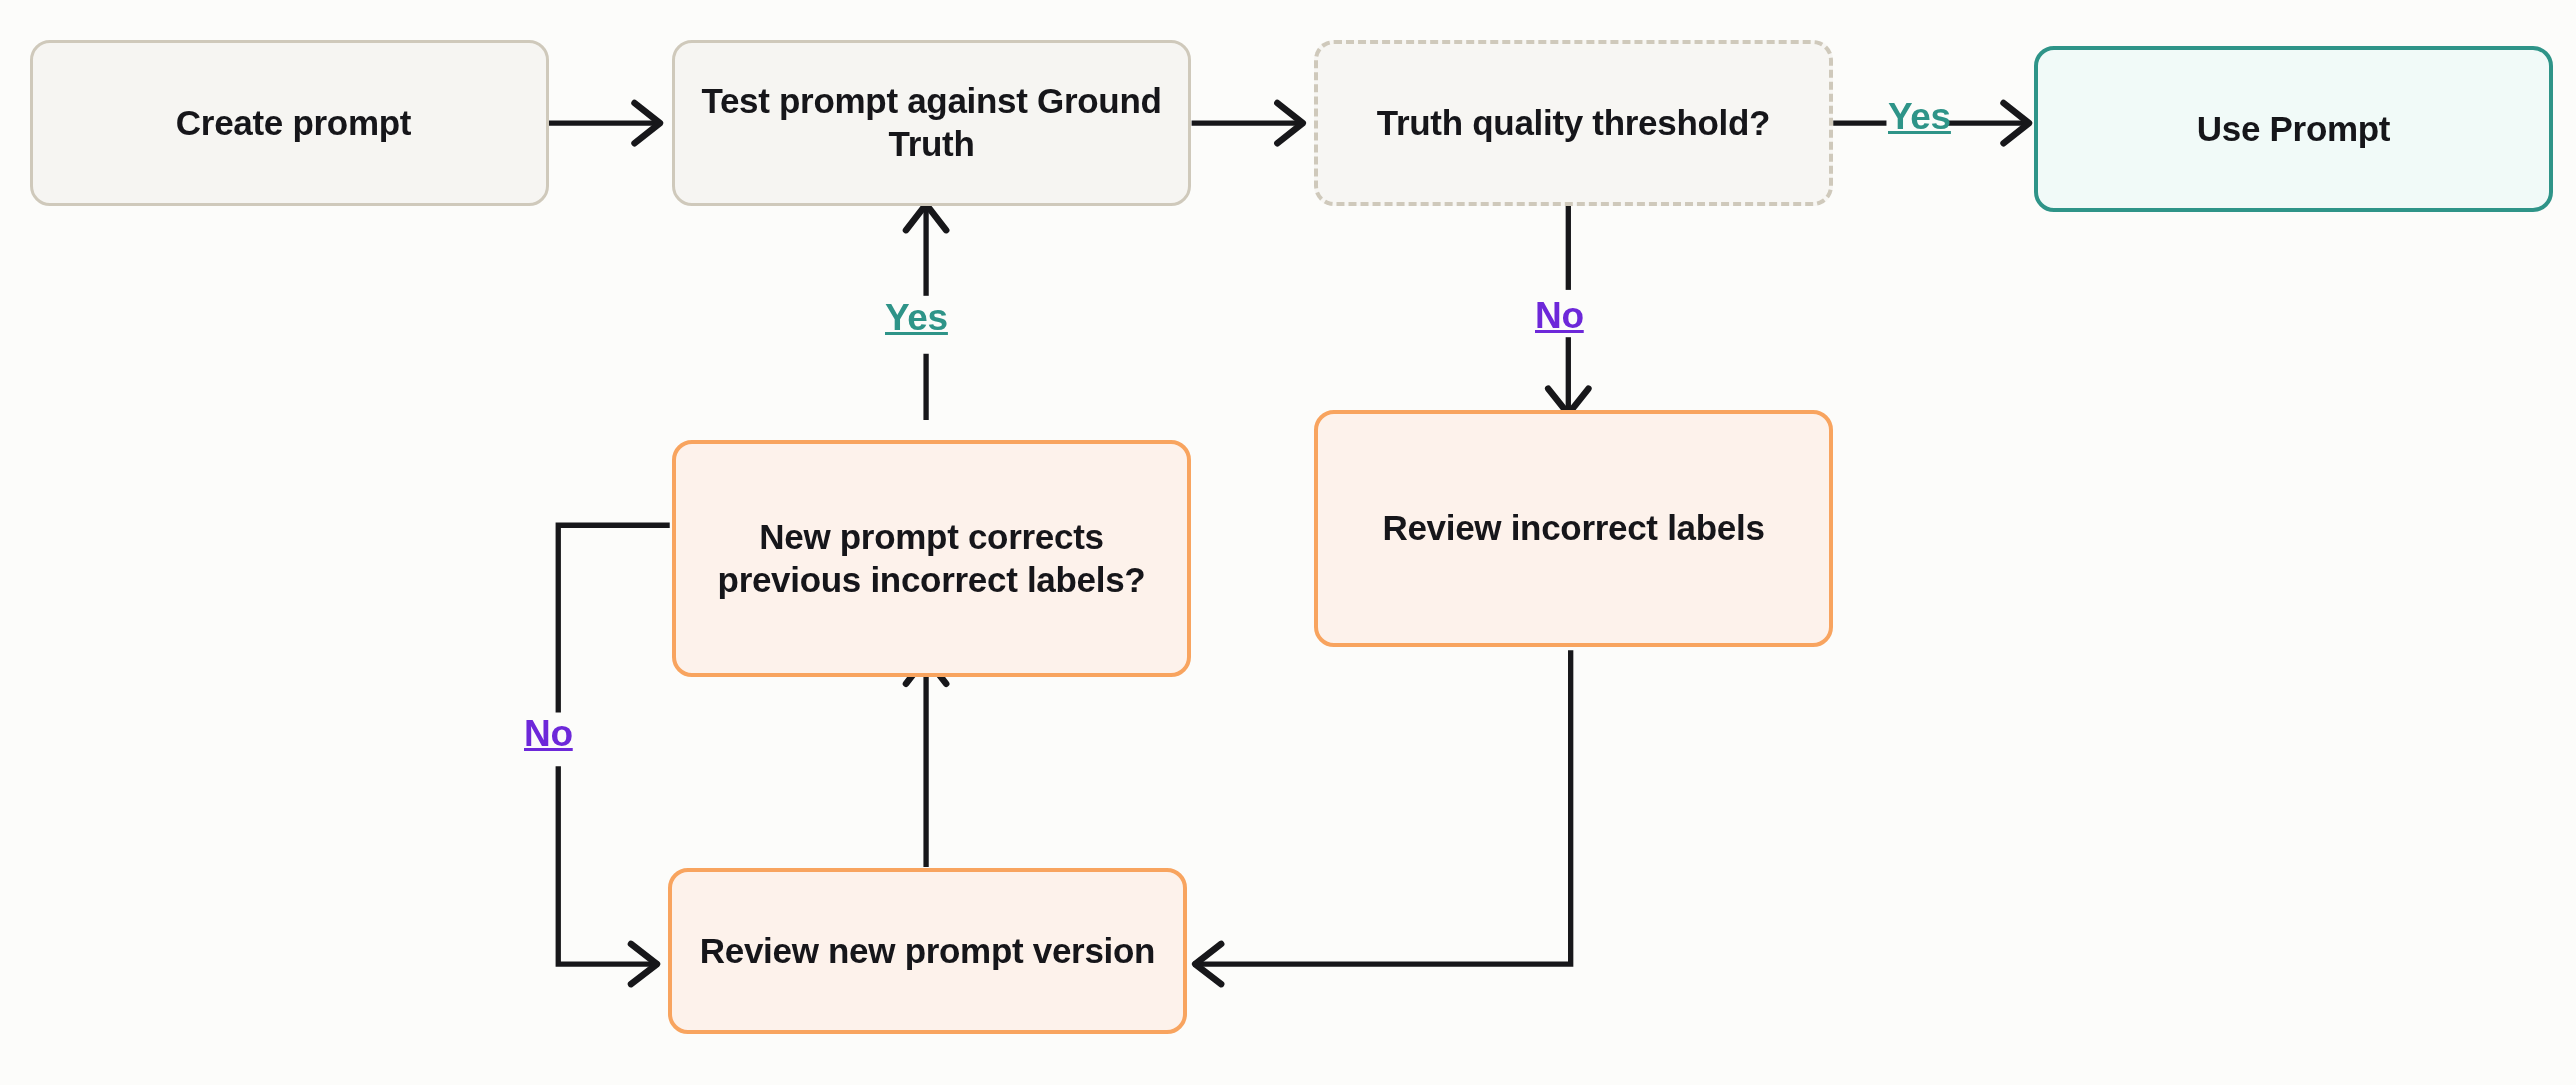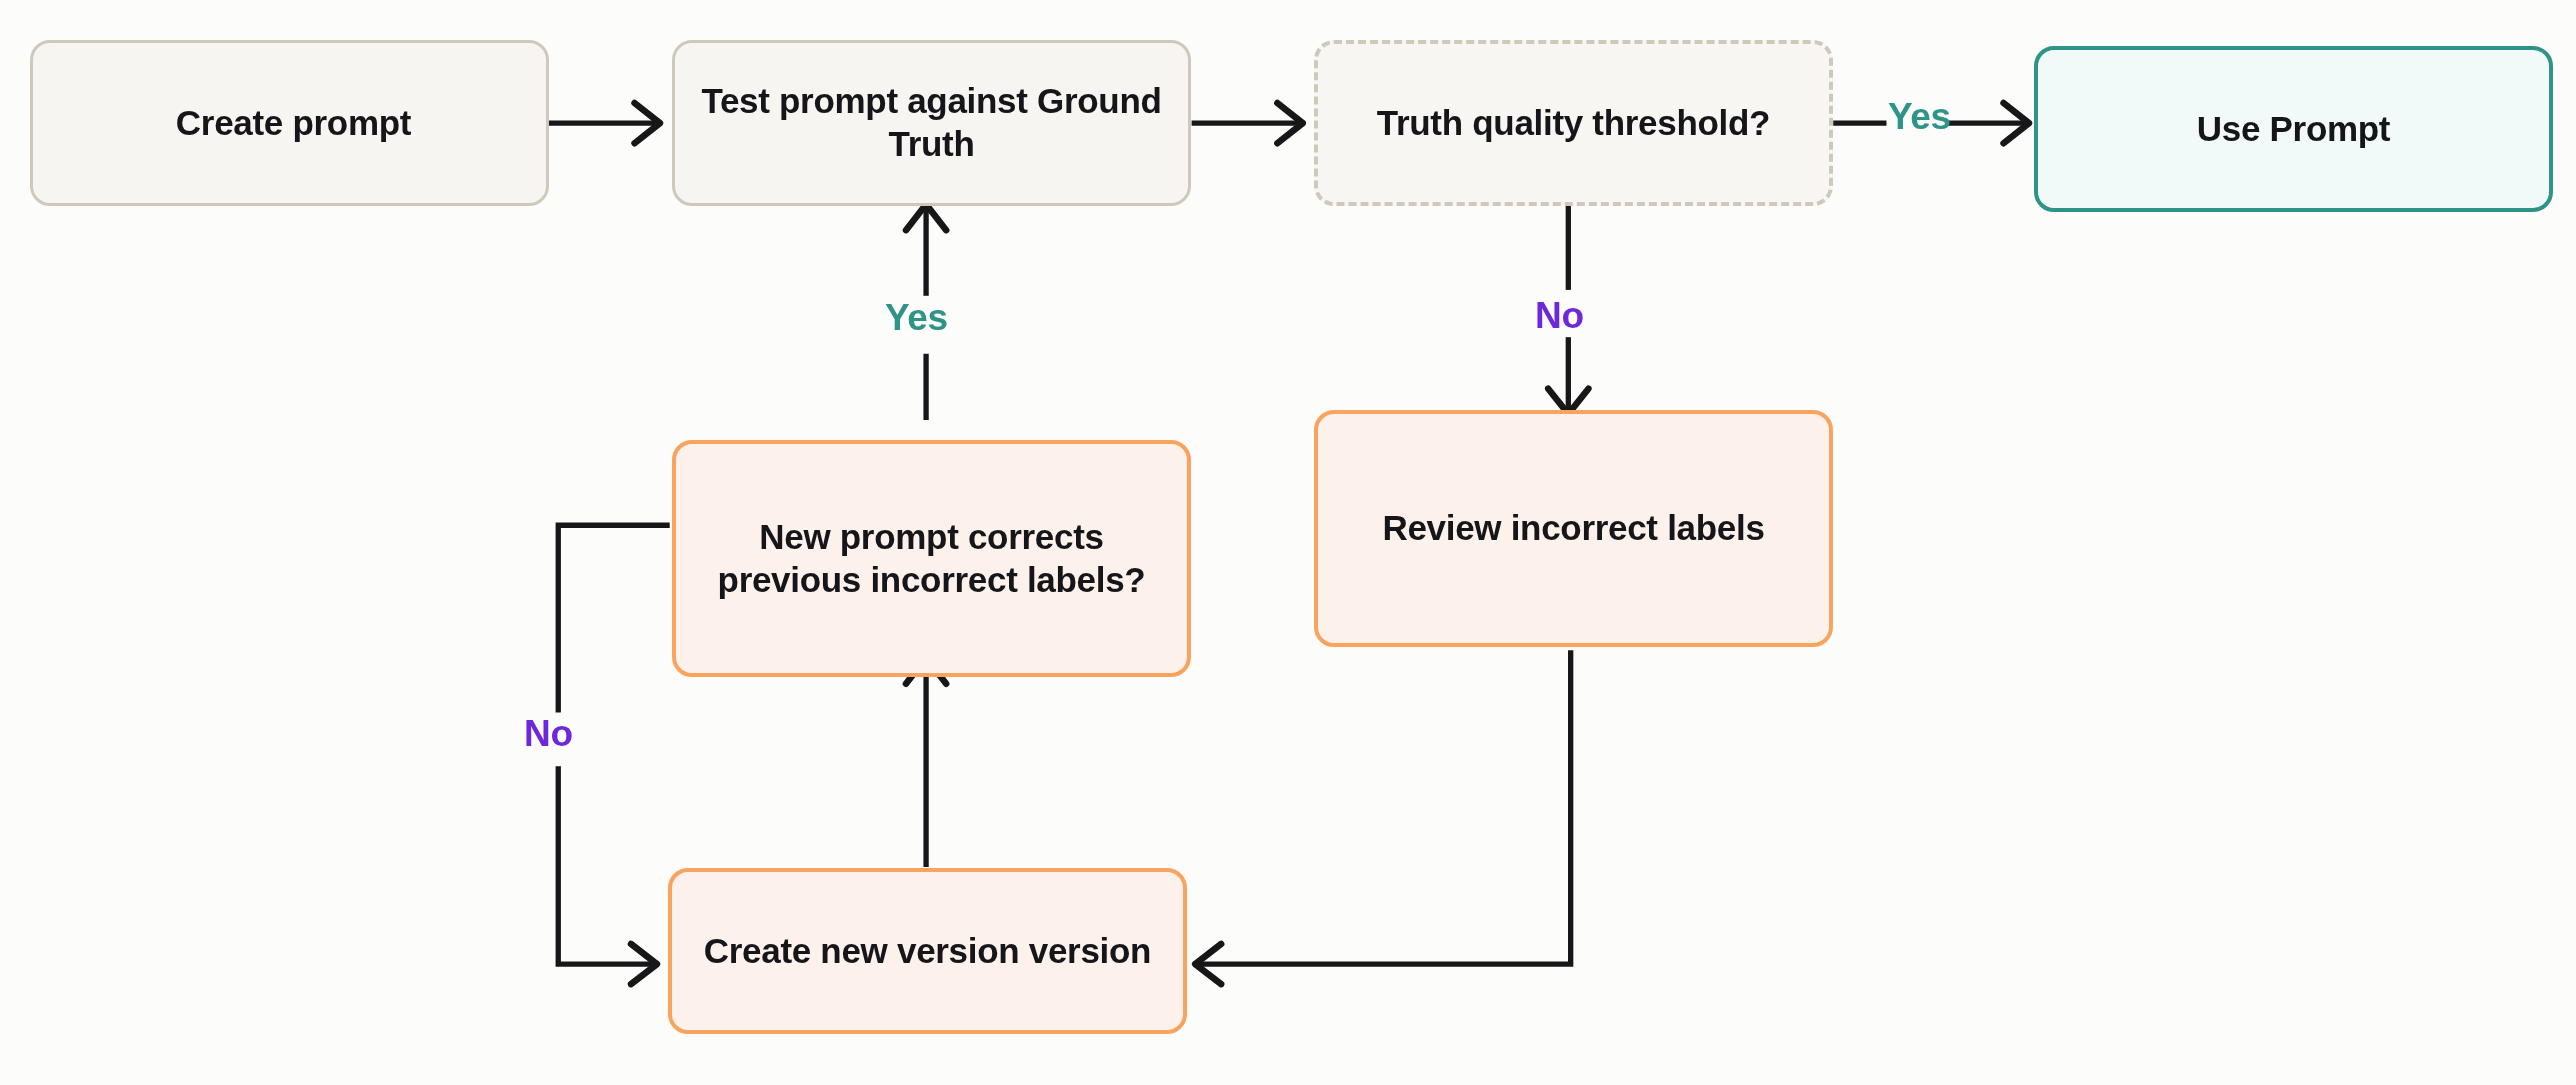--- a/index.html
+++ b/index.html
@@ -49,20 +49,21 @@
     display: block;
     padding: 0 15.4px;
   }
   .edge-label {
     position: absolute;
     font-family: "Liberation Sans", sans-serif;
     font-weight: bold;
     letter-spacing: -0.3px;
     white-space: nowrap;
     z-index: 4;
+    text-decoration: underline;
   }
   .edge-label-yes { color: #2E9488; }
   .edge-label-no  { color: #6d28d9; }
   #connectors {
     position: absolute;
     left: 0; top: 0;
     width: 2576px;
     height: 1086px;
     z-index: 1;
     pointer-events: none;
@@ -140,21 +141,21 @@
 
   <div class="node node-accent-orange" style="left:672px; top:421px; width:519px; height:237px; font-size:35px;margin-top:19px;">
     <span class="node-label">New prompt corrects previous incorrect labels?</span>
   </div>
 
   <div class="node node-accent-orange" style="left:1314px; top:410px; width:519px; height:237px; font-size:35px;">
     <span class="node-label">Review incorrect labels</span>
   </div>
 
   <div class="node node-accent-orange" style="left:668px; top:868px; width:519px; height:166px; font-size:35px;">
-    <span class="node-label">Create new version version</span>
+    <span class="node-label">Review new prompt version</span>
   </div>
 
   <div class="edge-label edge-label-yes" style="left:1888px; top:96px; font-size:37px;">Yes</div>
 
   <div class="edge-label edge-label-no" style="left:1535px; top:295px; font-size:37px;">No</div>
 
   <div class="edge-label edge-label-yes" style="left:885px; top:297px; font-size:37px;">Yes</div>
 
   <div class="edge-label edge-label-no" style="left:524px; top:713px; font-size:37px;">No</div>
 

